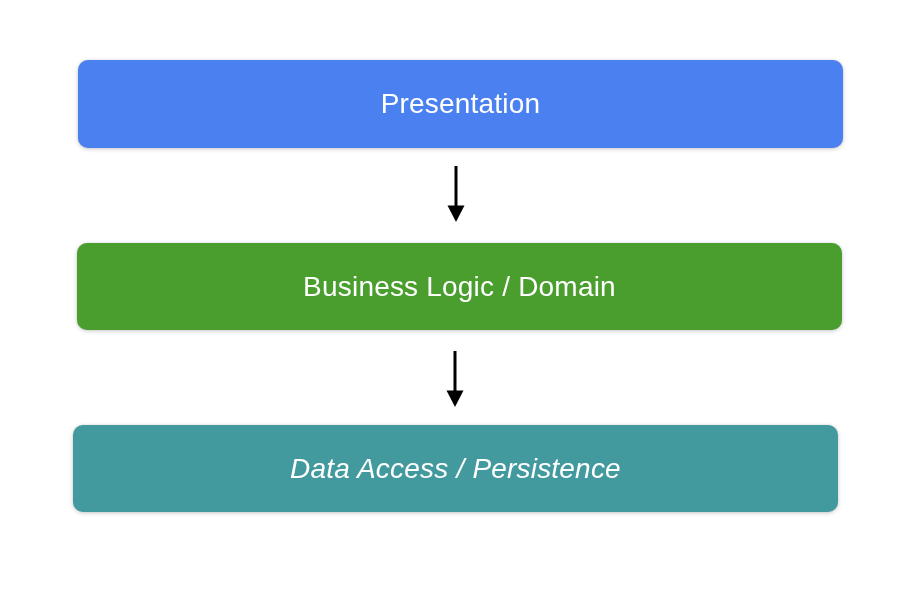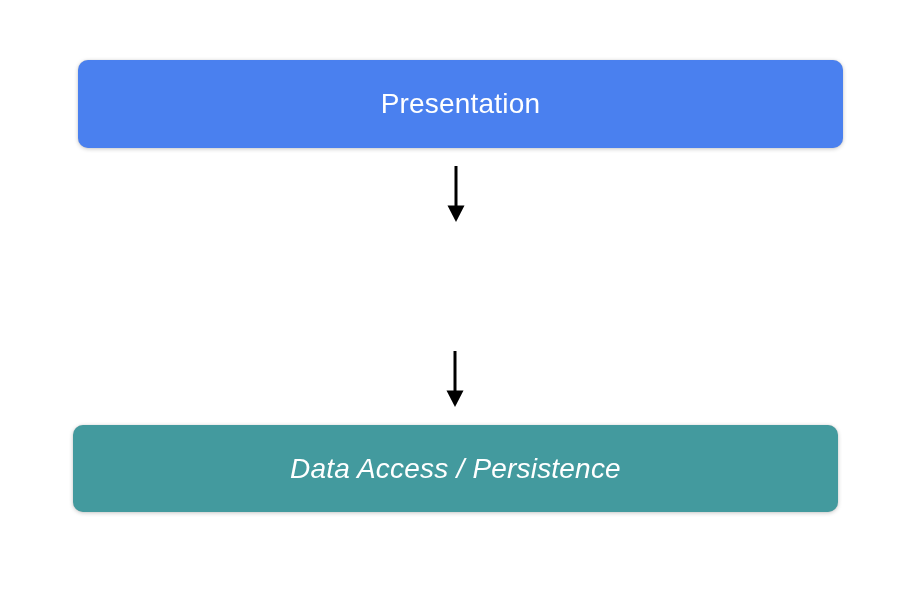--- a/index.html
+++ b/index.html
@@ -48,20 +48,23 @@
 
   <div class="layer-box box-presentation" style="background-color: rgb(74, 128, 239);">
     <span class="layer-label" style="color: rgb(255, 255, 255);">Presentation</span>
   </div>
 
   <svg class="arrow arrow-1" viewBox="0 0 24 56">
     <line x1="12" y1="0" x2="12" y2="41" stroke-width="3" stroke="#000000"></line>
     <polygon points="12,56 3.5,39.5 20.5,39.5" fill="#000000"></polygon>
   </svg>
 
+  <div class="layer-box box-business" style="background-color: rgb(74, 158, 46);">
+    <span class="layer-label" style="color: rgb(255, 255, 255);">Business Logic / Domain</span>
+  </div>
 
   <svg class="arrow arrow-2" viewBox="0 0 24 56">
     <line x1="12" y1="0" x2="12" y2="41" stroke-width="3" stroke="#000000"></line>
     <polygon points="12,56 3.5,39.5 20.5,39.5" fill="#000000"></polygon>
   </svg>
 
   <div class="layer-box box-data" style="background-color: rgb(67, 154, 158); font-style: italic;">
     <span class="layer-label" style="color: rgb(255, 255, 255);">Data Access / Persistence</span>
   </div>
 

